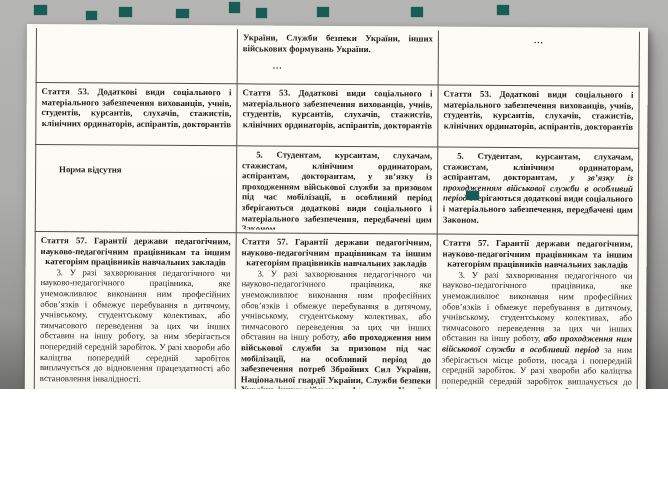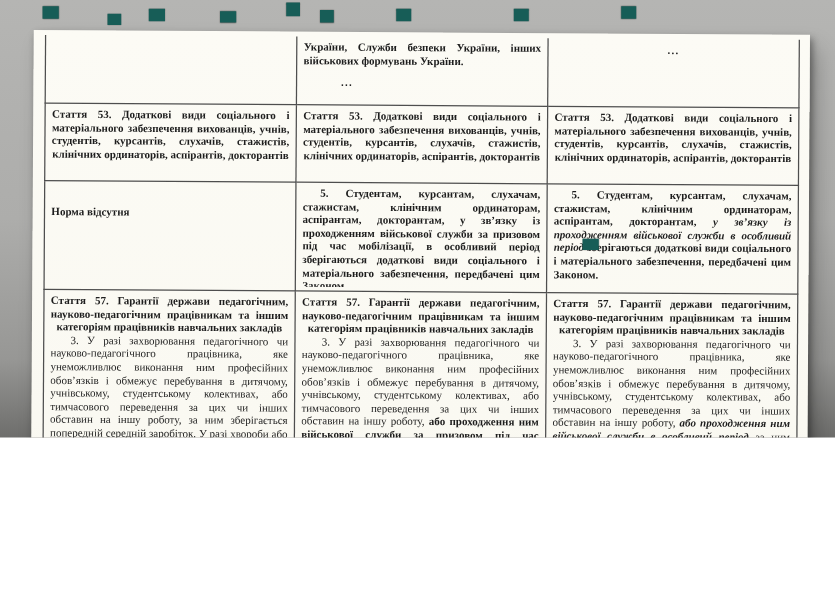--- a/index.html
+++ b/index.html
@@ -1,21 +1,21 @@
 <!DOCTYPE html>
 <html><head>
 <meta charset="utf-8">
 <style>
   * { box-sizing: border-box; }
   html, body { margin: 0; padding: 0; }
   body { width: 668px; height: 485px; overflow: hidden; }
 
   .scene {
     position: relative;
-    width: 668px; height: 350px;
+    width: 668px; height: 389px;
     background: linear-gradient(180deg, #b5b5b3 0%, #adadab 50%, #979795 82%, #6e6e6c 100%);
     overflow: hidden;
     font-family: "Liberation Serif", serif;
   }
 
   .paper {
     position: absolute;
     left: 27px; top: 24px;
     width: 621px; height: 447px;
     background: linear-gradient(180deg, #fcfbf5 0%, #faf9f2 70%, #f3f2ea 100%);
@@ -46,21 +46,21 @@
   .h80  { height: 80px; }
   .h212 { height: 212px; }
 
   p { margin: 0; text-align: justify; line-height: 10.6px; }
   .b  { font-weight: bold; }
   .bi { font-weight: bold; font-style: italic; }
   .head { font-weight: bold; text-align: justify; text-align-last: center; }
   .ind  { text-indent: 14px; }
   .ind2 { text-indent: 16px; }
 
-  .nv { margin-top: 16px; margin-left: 0; text-align: left; }
+  .nv { margin-top: 16px; margin-left: 18px; text-align: left; }
 
   .more { text-align: left; font-weight: bold; letter-spacing: 1px; }
   .more.ml  { margin-top: 7px; margin-left: 30px; }
   .more.ctr { text-align: center; margin-top: 1px; }
   .more.bl  { margin-top: 11px; margin-left: 1px; }
 
   .mark {
     position: absolute;
     background: #175d57;
     box-shadow: 0 0 1px rgba(0,0,0,0.5);

